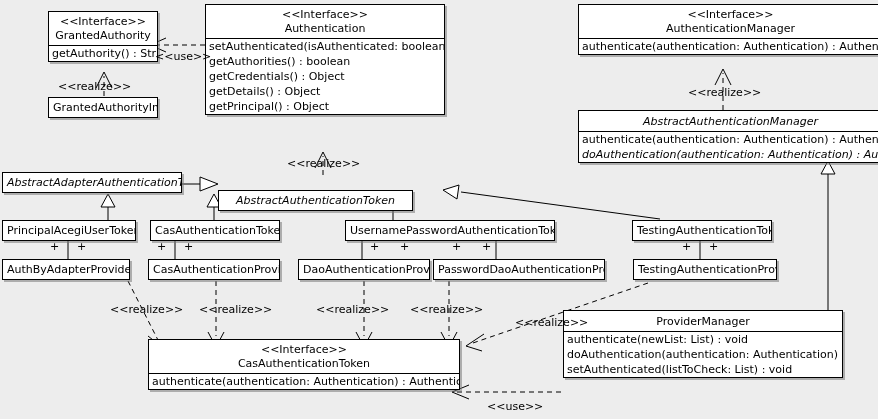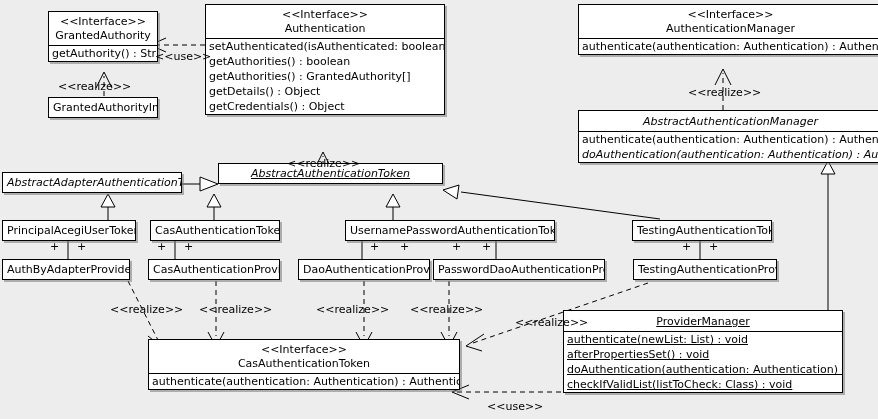--- a/index.html
+++ b/index.html
@@ -158,23 +158,23 @@
   </div>
 
   <div class="uml" style="left:205px; top:4px; width:240px;">
     <div class="hdr">
       <span class="stereo">&lt;&lt;Interface&gt;&gt;</span>
       <span class="cname">Authentication</span>
     </div>
     <div class="ops sep">
       <span class="op">setAuthenticated(isAuthenticated: boolean) : void</span>
       <span class="op">getAuthorities() : boolean</span>
-      <span class="op">getAuthorities() : GrantedAuthority[]</span>
+      <span class="op">getCredentials() : Object</span>
       <span class="op">getDetails() : Object</span>
-      <span class="op">getCredentials() : Object</span>
+      <span class="op">getPrincipal() : Object</span>
     </div>
   </div>
 
   <div class="uml" style="left:578px; top:4px; width:305px;">
     <div class="hdr">
       <span class="stereo">&lt;&lt;Interface&gt;&gt;</span>
       <span class="cname">AuthenticationManager</span>
     </div>
     <div class="ops sep">
       <span class="op">authenticate(authentication: Authentication) : Authentication</span>
@@ -188,21 +188,21 @@
     <div class="ops sep">
       <span class="op">authenticate(authentication: Authentication) : Authentication</span>
       <span class="op italic">doAuthentication(authentication: Authentication) : Authentication</span>
     </div>
   </div>
 
   <div class="uml simple" style="left:2px; top:172px; width:180px;">
     <span class="cname italic">AbstractAdapterAuthenticationToken</span>
   </div>
 
-  <div class="uml simple" style="left:218px; top:163px; width:225px;text-decoration:underline;">
+  <div class="uml simple" style="left:218px; top:190px; width:195px;">
     <span class="cname italic">AbstractAuthenticationToken</span>
   </div>
 
   <div class="uml simple" style="left:2px; top:220px; width:134px;">
     <span class="cname">PrincipalAcegiUserToken</span>
   </div>
 
   <div class="uml simple" style="left:150px; top:220px; width:130px;">
     <span class="cname">CasAuthenticationToken</span>
   </div>
@@ -238,29 +238,28 @@
   <div class="uml" style="left:148px; top:339px; width:312px;">
     <div class="hdr">
       <span class="stereo">&lt;&lt;Interface&gt;&gt;</span>
       <span class="cname">CasAuthenticationToken</span>
     </div>
     <div class="ops sep">
       <span class="op">authenticate(authentication: Authentication) : Authentication</span>
     </div>
   </div>
 
-  <div class="uml" style="left:563px; top:310px; width:280px;text-decoration:underline;">
+  <div class="uml" style="left:563px; top:310px; width:280px;">
     <div class="hdr">
       <span class="cname">ProviderManager</span>
     </div>
     <div class="ops sep">
       <span class="op">authenticate(newList: List) : void</span>
-      <span class="op">afterPropertiesSet() : void</span>
       <span class="op">doAuthentication(authentication: Authentication) : Authentication</span>
-      <span class="op">checkIfValidList(listToCheck: Class) : void</span>
+      <span class="op">setAuthenticated(listToCheck: List) : void</span>
     </div>
   </div>
 
   <div class="elabel" style="left:155px; top:50px;">&lt;&lt;use&gt;&gt;</div>
 
   <div class="elabel" style="left:58px; top:80px;">&lt;&lt;realize&gt;&gt;</div>
 
   <div class="elabel" style="left:287px; top:157px;">&lt;&lt;realize&gt;&gt;</div>
 
   <div class="elabel" style="left:688px; top:86px;">&lt;&lt;realize&gt;&gt;</div>

